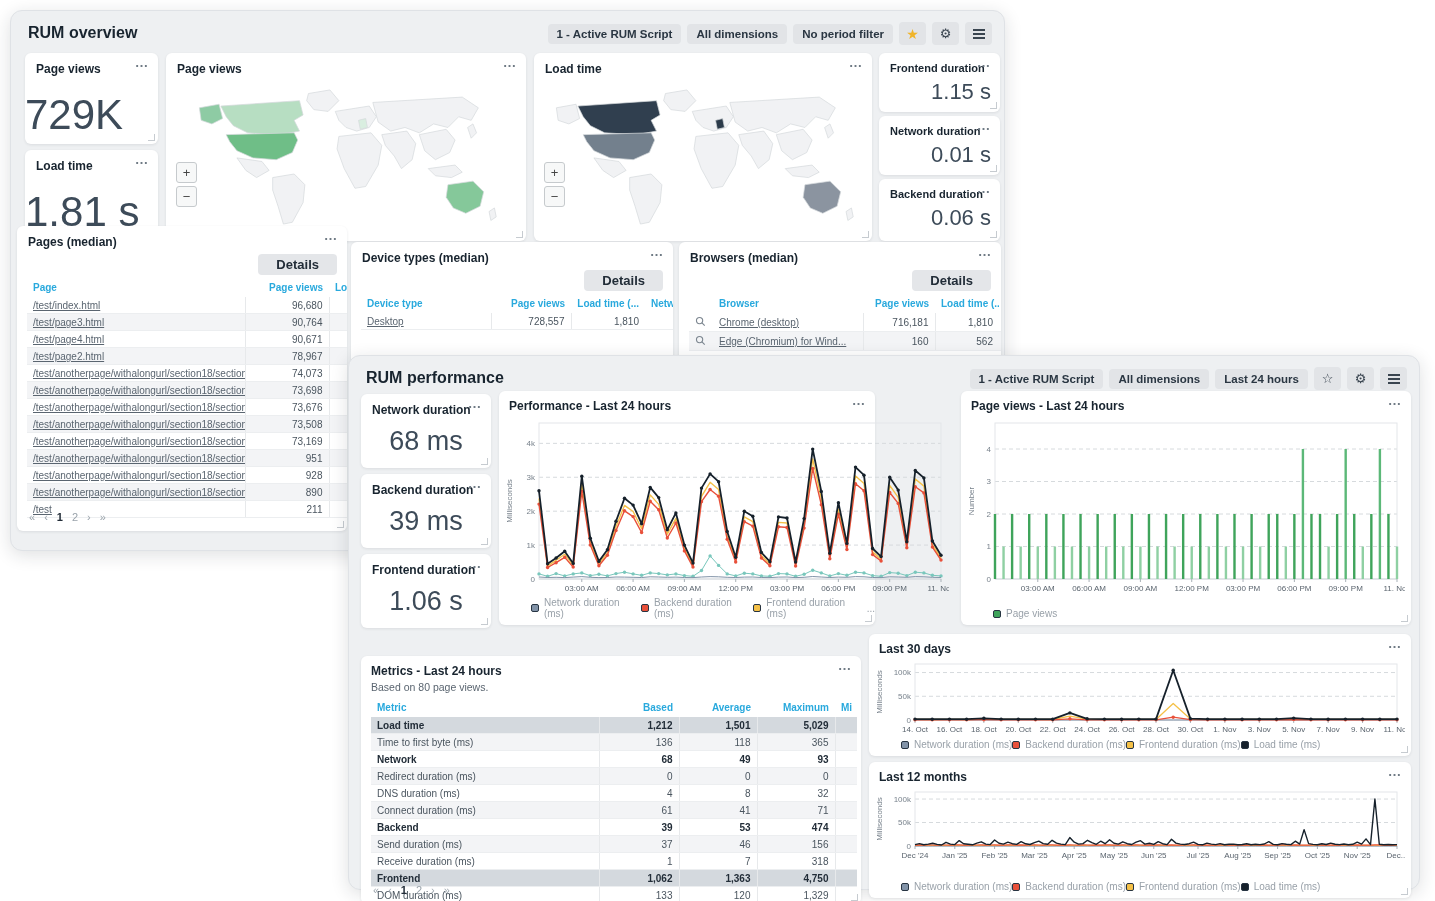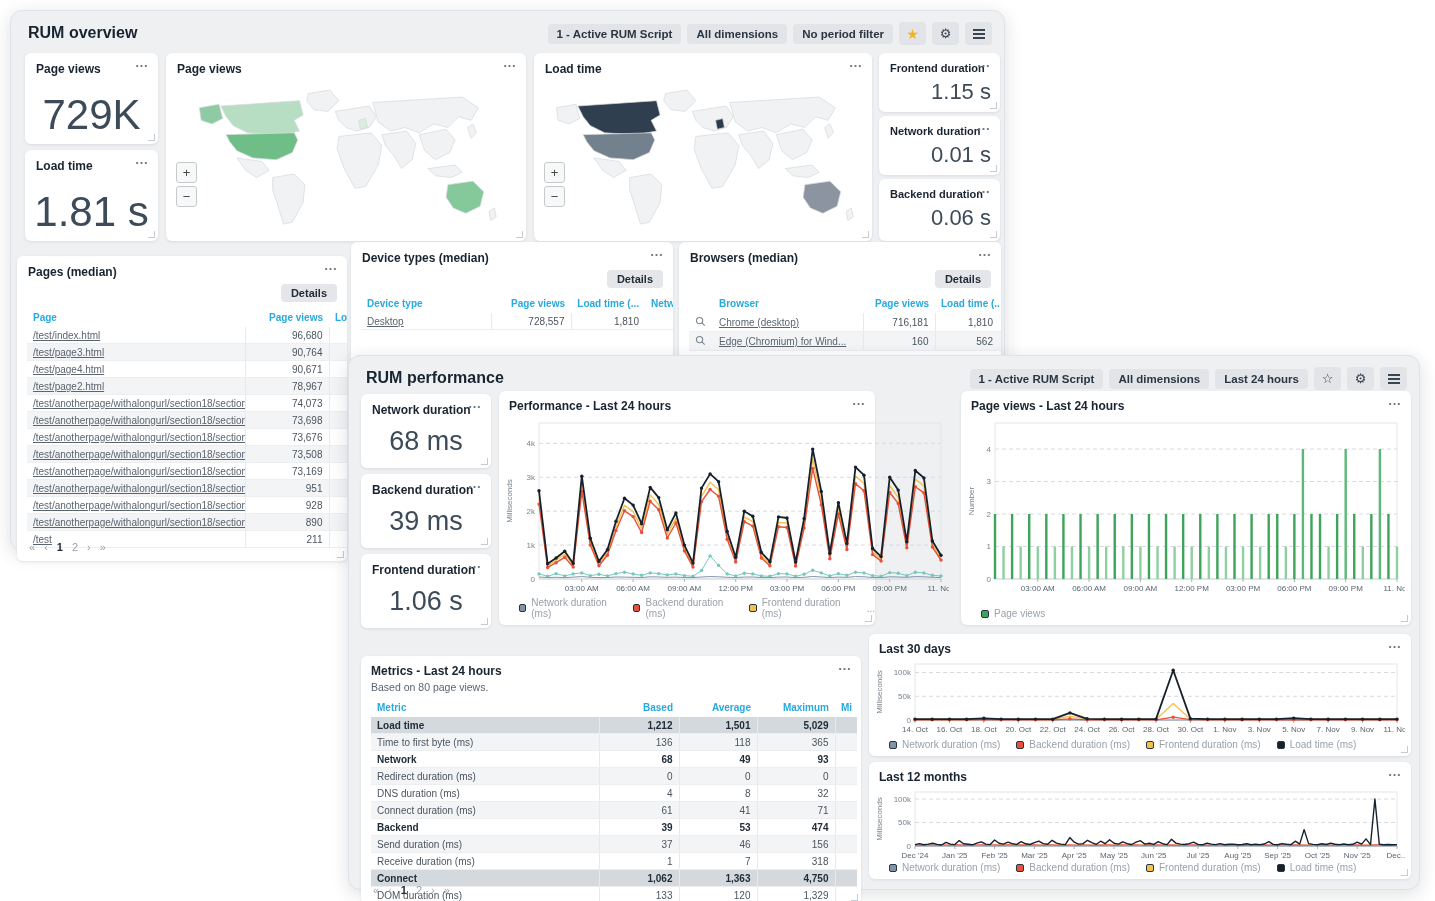--- a/index.html
+++ b/index.html
@@ -10,40 +10,40 @@
   .win-title { position:absolute; left:17px; top:13px; font-size:16px; font-weight:700; color:#18242f; }
   .win-chips { position:absolute; right:12px; top:11px; display:flex; gap:6px; align-items:center; }
   .chip { background:#e2e4e7; border-radius:4px; padding:4px 9px; font-size:11.5px; font-weight:700; color:#2a3642; cursor:pointer; white-space:nowrap; }
   .icon-btn { background:#e2e4e7; border-radius:4px; width:27px; height:23px; display:flex; align-items:center; justify-content:center; cursor:pointer; font-size:13px; color:#3a4550; }
   .star-filled { color:#f0b429; font-size:14px; }
   .hamb { width:12px; height:2px; background:#3a4550; box-shadow:0 -4px 0 #3a4550, 0 4px 0 #3a4550; }
   .card { position:absolute; background:#fff; border-radius:6px; box-shadow:0 1px 3px rgba(25,35,45,.09); }
   .card::after { content:""; position:absolute; right:3px; bottom:3px; width:6px; height:6px; border-right:1.5px solid #c6cbd0; border-bottom:1.5px solid #c6cbd0; }
   .card-title { position:absolute; left:11px; top:9px; font-size:12px; font-weight:700; color:#18242f; white-space:nowrap; }
   .dots { position:absolute; right:9px; top:5px; color:#6f7a84; font-size:13px; font-weight:700; letter-spacing:1px; cursor:pointer; }
-  .kpi-big { position:absolute; left:0; right:0; top:38px; text-align:center; font-size:42px; color:#3d4b59; }
+  .kpi-big { position:absolute; left:0; right:0; top:38px; text-align:left; font-size:42px; color:#3d4b59; }
   .kpi-mid { position:absolute; left:0; right:0; top:26px; text-align:center; font-size:22px; color:#3d4b59;padding-left:43px; }
   .kpi-md2 { position:absolute; left:0; right:0; top:32px; text-align:center; font-size:27px; color:#3d4b59; }
-  .details-btn { position:absolute; right:10px; top:28px; background:#e4e6e9; border-radius:4px; padding:3px 10px; font-size:11px; font-weight:700; color:#222d38; cursor:pointer; }
+  .details-btn { position:absolute; right:10px; top:28px; background:#e4e6e9; border-radius:4px; padding:3px 18px; font-size:13px; font-weight:700; color:#222d38; cursor:pointer; }
   .zoom-box { position:absolute; left:10px; bottom:34px; display:flex; flex-direction:column; gap:3px; z-index:3; }
   .zoom-btn { width:21px; height:21px; background:#f7f8f8; border:1px solid #c6cacd; border-radius:3px; font-size:13px; color:#444; display:flex; align-items:center; justify-content:center; cursor:pointer; }
   table { border-collapse:collapse; width:100%; table-layout:fixed; font-size:10px; }
   th { color:#29a9dd; font-weight:700; text-align:left; padding:4px 6px; white-space:nowrap; overflow:hidden; }
   th.num, td.num { text-align:right; }
   td { padding:2.5px 6px; border-bottom:1px solid #eceef0; color:#4a555f; white-space:nowrap; overflow:hidden; }
   td.num { border-left:1px solid #e7e9eb; }
   tbody tr:nth-child(even) { background:#f3f4f6; }
   a.tlink { color:#5a6570; text-decoration:underline; cursor:pointer; }
   .pagination { position:absolute; left:12px; bottom:8px; display:flex; gap:9px; font-size:11px; color:#9aa3ab; align-items:center; }
   .pagination span { cursor:pointer; }
   .pagination .active { color:#222d38; font-weight:700; }
   .chart-title { position:absolute; left:10px; top:8px; font-size:12px; font-weight:700; color:#18242f; }
   .chart-sub { position:absolute; left:10px; top:25px; font-size:10.5px; color:#5a6570; }
   .chart-svg { position:absolute; left:4px; }
-  .legend { position:absolute; left:12px; bottom:6px; display:flex; gap:16px; font-size:10px; color:#99a1a9; align-items:center;padding-left:8px; }
+  .legend { position:absolute; left:24px; bottom:6px; display:flex; gap:0; font-size:10px; color:#99a1a9; align-items:center;padding-left:8px; }
   .legend .item { display:flex; align-items:center; gap:5px; }
   .sw { width:8px; height:8px; border-radius:2px; border:1.5px solid #273442; display:inline-block; }
   .mapsvg { position:absolute; left:6px; top:28px; }
   .map-pv .c-canada{fill:#b7dec2}.map-pv .c-usa{fill:#6fbe87}.map-pv .c-alaska{fill:#8ecba4}.map-pv .c-australia{fill:#85c89a}.map-pv .c-germany{fill:#d9eee0}
   .map-lt .c-canada{fill:#303f4f}.map-lt .c-usa{fill:#73808d}.map-lt .c-australia{fill:#8b94a0}.map-lt .c-germany{fill:#2c3b4a}
   .land { fill:#f1f2f4; stroke:#d5d9dc; stroke-width:0.8; stroke-linejoin:round; }
   tr.section-dark { background:#d4d9de !important; }
   tr.section-dark td, tr.bold-row td { font-weight:700; color:#222d38; }
 </style>
 </head>
@@ -140,21 +140,21 @@
     <div class="card-title" style="font-size:11px">Network duration</div>
     <div class="dots">⋯</div>
     <div class="kpi-mid">0.01 s</div>
   </div>
   <div class="card" style="left:868px;top:168px;width:121px;height:62px;">
     <div class="card-title" style="font-size:11px">Backend duration</div>
     <div class="dots">⋯</div>
     <div class="kpi-mid">0.06 s</div>
   </div>
 
-  <div class="card" style="left:6px;top:245px;width:330px;height:305px;overflow:hidden;">
+  <div class="card" style="left:6px;top:215px;width:330px;height:305px;overflow:hidden;">
     <div class="card-title">Pages (median)</div>
     <div class="dots">⋯</div>
     <div class="details-btn">Details</div>
     <div style="position:absolute;left:10px;right:0;top:52px;">
       <table>
         <colgroup>
             <col style="width:218px">
             <col style="width:84px">
             <col style="width:30px">
           </colgroup>
@@ -726,21 +726,21 @@
               <td class="num"></td>
             </tr>
             <tr>
               <td>Receive duration (ms)</td>
               <td class="num">1</td>
               <td class="num">7</td>
               <td class="num">318</td>
               <td class="num"></td>
             </tr>
             <tr class="section-dark">
-              <td>Connect</td>
+              <td>Frontend</td>
               <td class="num">1,062</td>
               <td class="num">1,363</td>
               <td class="num">4,750</td>
               <td class="num"></td>
             </tr>
             <tr>
               <td>DOM duration (ms)</td>
               <td class="num">133</td>
               <td class="num">120</td>
               <td class="num">1,329</td>
@@ -877,21 +877,21 @@
           <span class="sw" style="background: rgb(245, 193, 72);"></span>
           <span>Frontend duration (ms)</span>
         </span>
         <span class="item">
           <span class="sw" style="background: rgb(22, 33, 43);"></span>
           <span>Load time (ms)</span>
         </span>
       </div>
   </div>
 
-  <div class="card" style="left:520px;top:406px;width:542px;height:117px;">
+  <div class="card" style="left:520px;top:406px;width:542px;height:136px;">
     <div class="chart-title">Last 12 months</div>
     <div class="dots">⋯</div>
     <svg class="chart-svg" style="top:24px;" width="532" height="76">
         <text x="9" y="33" font-size="8" fill="#78828c" text-anchor="middle" transform="rotate(-90 9 33)">Milliseconds</text>
         <line x1="42" y1="60" x2="524" y2="60" stroke="#c3c9ce" stroke-width="1"></line>
         <text x="38" y="62.5" font-size="8" fill="#78828c" text-anchor="end">0</text>
         <line x1="42" y1="36.52173913043478" x2="524" y2="36.52173913043478" stroke="#d6dadd" stroke-width="1" stroke-dasharray="4 3"></line>
         <text x="38" y="39.02173913043478" font-size="8" fill="#78828c" text-anchor="end">50k</text>
         <line x1="42" y1="13.04347826086957" x2="524" y2="13.04347826086957" stroke="#d6dadd" stroke-width="1" stroke-dasharray="4 3"></line>
         <text x="38" y="15.54347826086957" font-size="8" fill="#78828c" text-anchor="end">100k</text>

